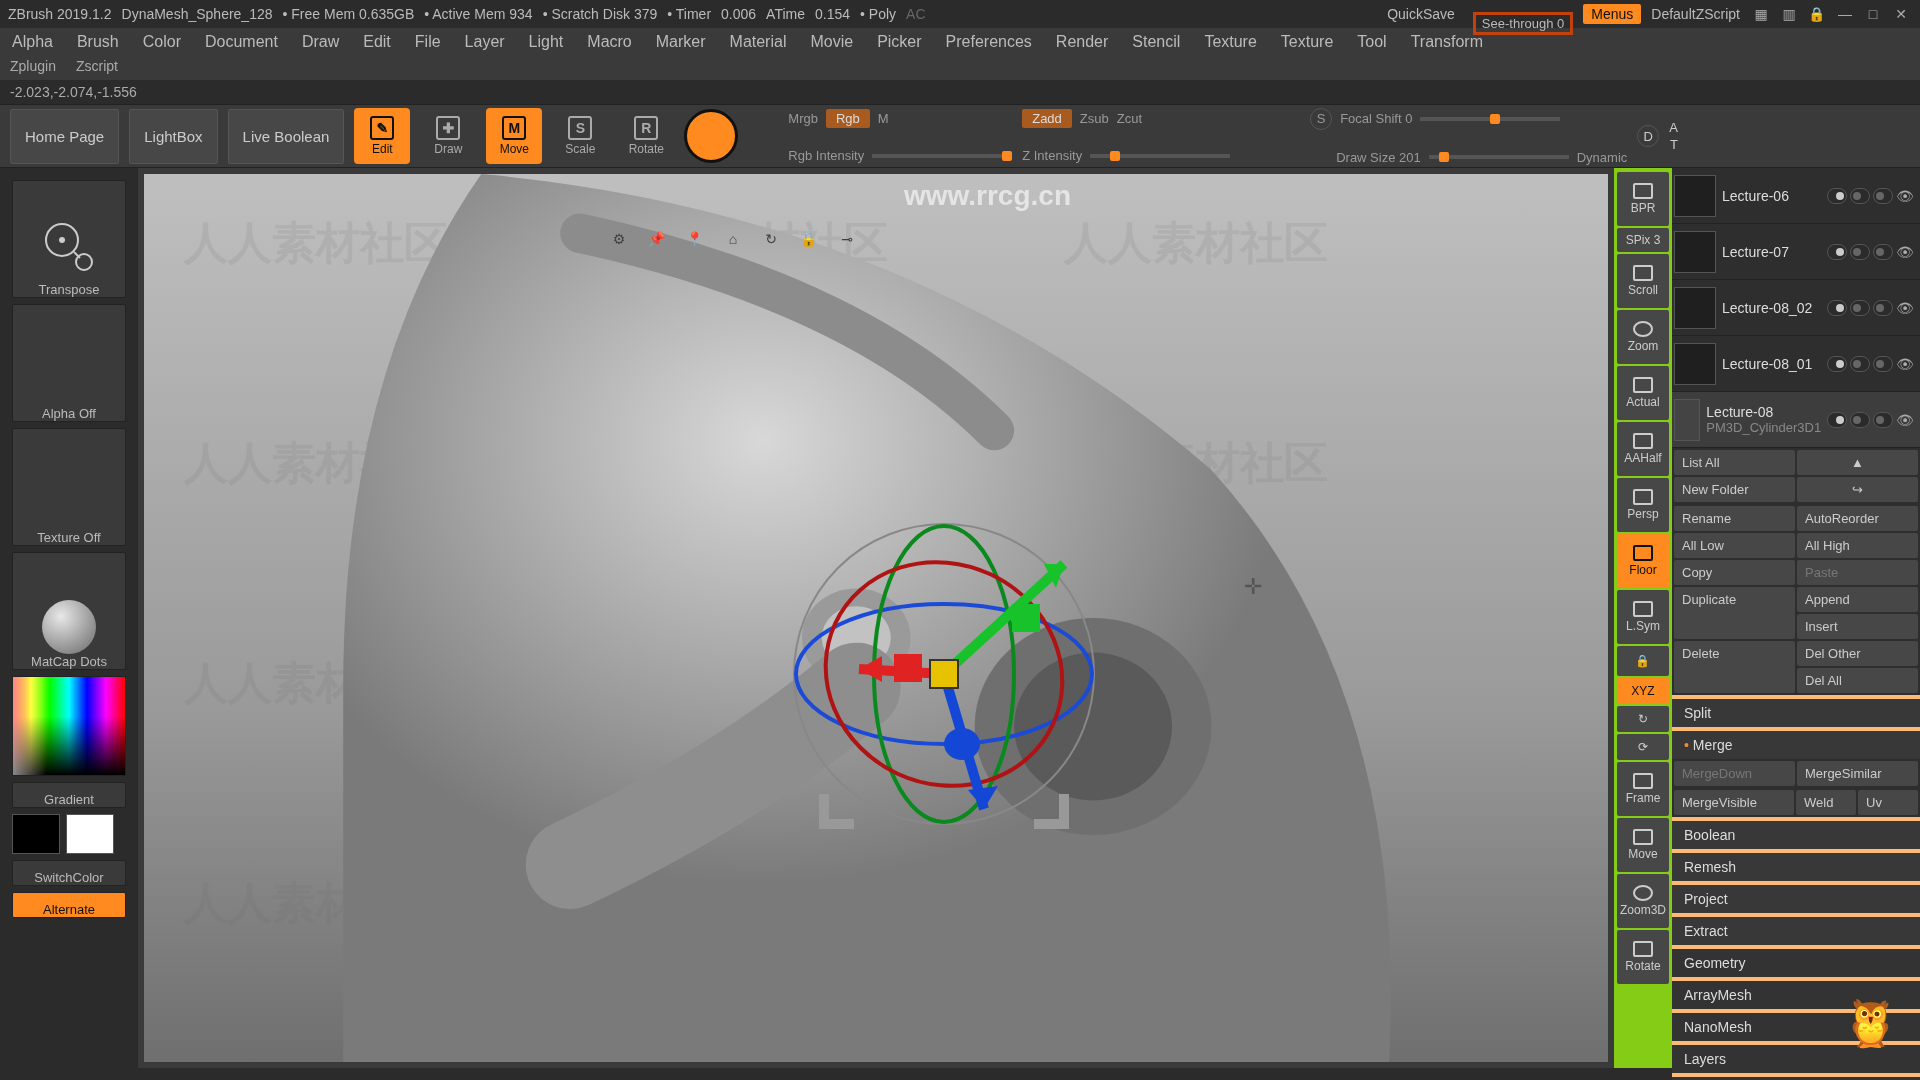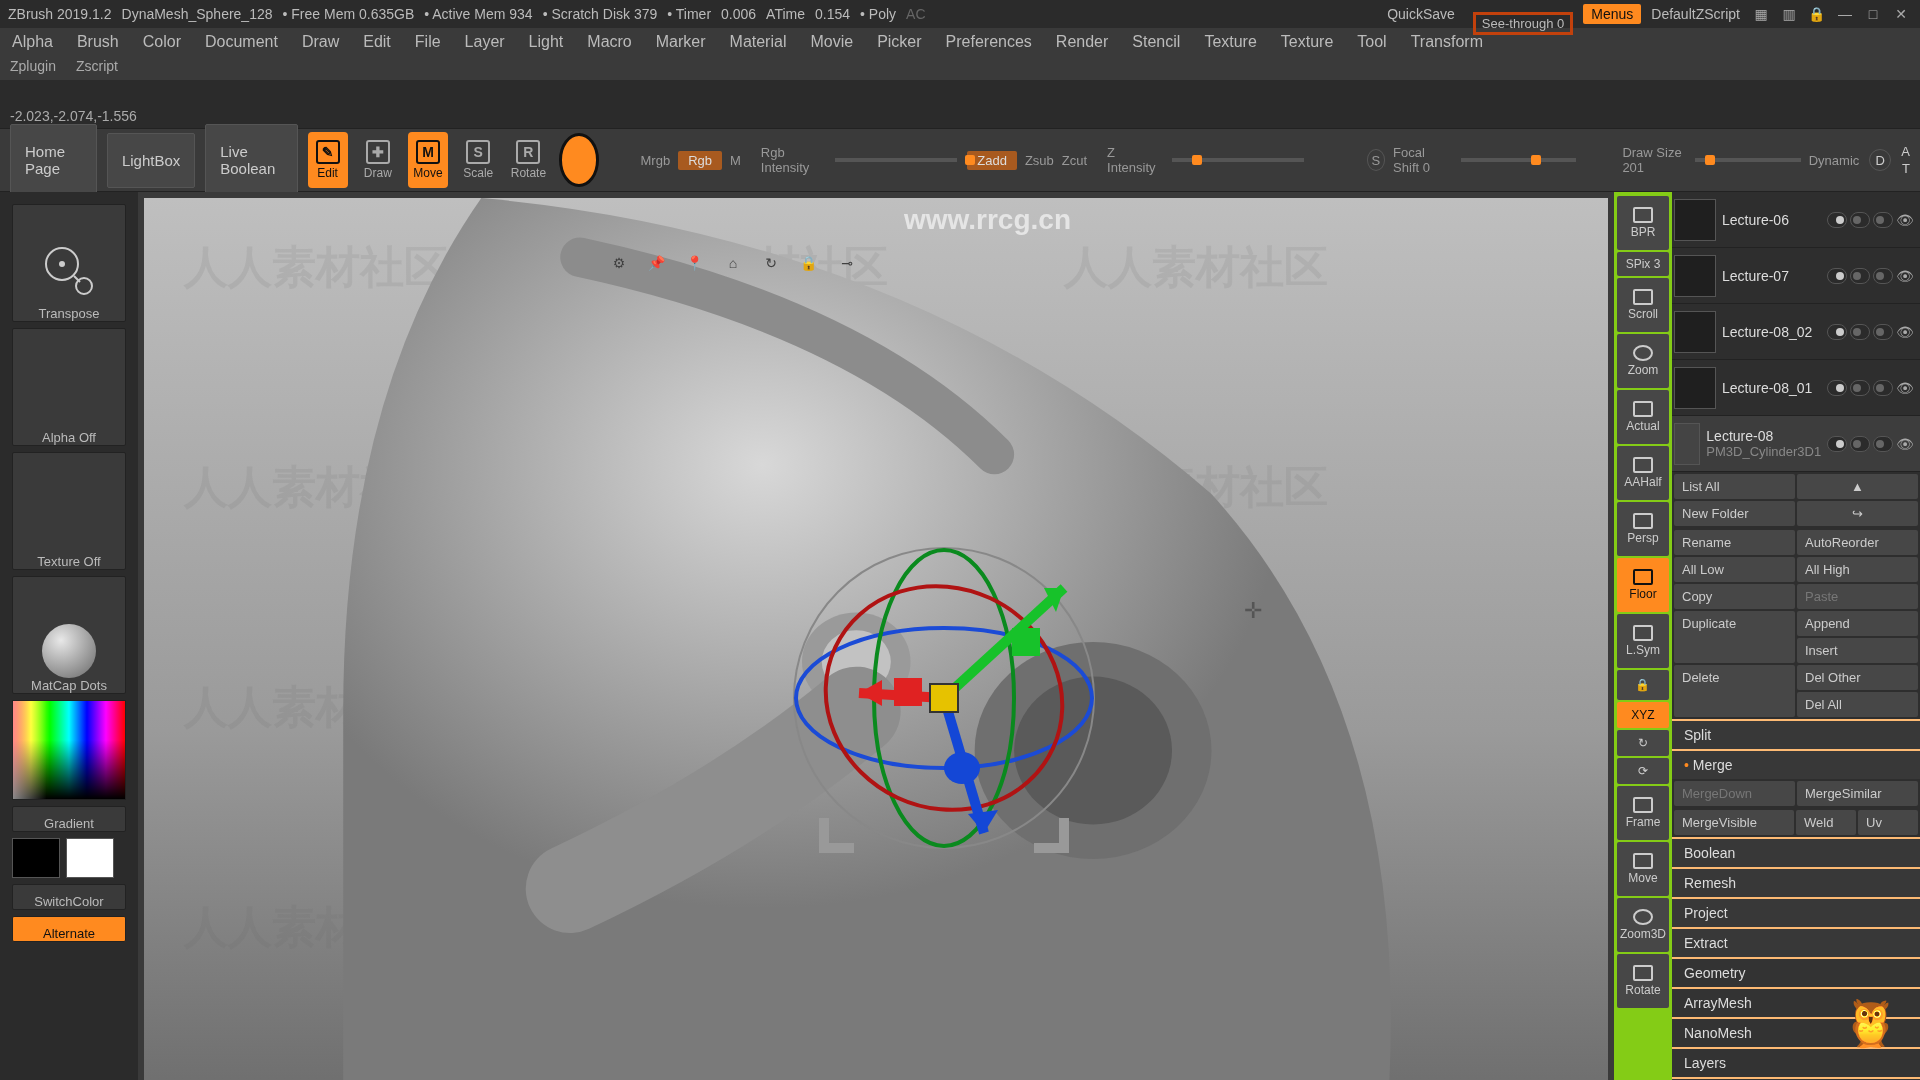--- a/index.html
+++ b/index.html
@@ -14,31 +14,31 @@
 .titlebar .seethrough { border:3px solid #c2410c; padding:1px 6px; font-size:13px;margin-top:19px; }
 .tb-icon { width:22px; height:22px; display:inline-flex; align-items:center; justify-content:center; color:#aaa; }
 .tb-iconrow { display:flex; gap:6px; }
 
 
 .menubar { background:#3a3a3a; display:flex; flex-wrap:wrap; padding:2px 10px; gap:20px; }
 .menubar span { color:#bbb; font-size:16px; padding:3px 2px; }
 .menubar2 { background:#3a3a3a; display:flex; padding:2px 10px 6px; gap:20px; }
 
 
-.coords { background:#2b2b2b; padding:4px 10px; color:#aaa; font-size:14px;margin-top:24px; }
+.coords { background:#2b2b2b; padding:4px 10px; color:#aaa; font-size:14px; }
 
 
 .toolbar { background:#3a3a3a; height:64px; display:flex; align-items:center; padding:6px 10px; gap:10px; border-top:1px solid #222; border-bottom:1px solid #222; }
 .tool-btnbox { background:#474747; border:1px solid #555; color:#ccc; padding:18px 14px; font-size:15px; border-radius:2px; }
 .tool-mode { width:56px; height:56px; display:flex; flex-direction:column; align-items:center; justify-content:center; gap:2px; border-radius:4px; }
 .tool-mode.active { background:#ff8a1f; color:#111; }
 .tool-mode .ico { width:24px; height:24px; border:2px solid currentColor; border-radius:3px; display:flex; align-items:center; justify-content:center; font-size:14px; font-weight:bold; }
 .tool-mode .lbl { font-size:12px; }
 .tool-circle { width:54px; height:54px; border:3px solid #111; border-radius:50%; background:#ff8a1f; }
-.slider-group { display:flex; flex-direction:row; gap:20px; }
+.slider-group { display:flex; flex-direction:column; gap:20px; }
 .slider-row { display:flex; align-items:center; gap:8px; font-size:13px; color:#999; }
 .slider-row .track { width:140px; height:4px; background:#555; position:relative; }
 .slider-row .track .knob { position:absolute; width:10px; height:10px; background:#ff8a1f; top:-3px; border-radius:2px; }
 .mini-orange { background:#a85a1f; color:#ddd; padding:2px 10px; font-size:13px; border-radius:2px; }
 .end-stack { display:flex; flex-direction:column; align-items:flex-end; gap:2px; font-size:13px; color:#ccc; }
 
 
 .mainrow { display:flex; height:calc(1080px - 28px - 36px - 28px - 24px - 64px); }
 .left-shelf { width:138px; background:#2b2b2b; display:flex; flex-direction:column; gap:6px; padding:12px; }
 .shelf-cell { background:#3a3a3a; border:1px solid #222; color:#bbb; font-size:13px; display:flex; flex-direction:column; align-items:center; justify-content:flex-end; text-align:center; border-radius:2px; }
@@ -73,21 +73,21 @@
 .st-name { flex:1; color:#ddd; font-size:14px; }
 .st-name.sub { color:#888; font-size:13px; }
 .st-toggles { display:flex; gap:3px; }
 .st-tog { width:20px; height:16px; border:1px solid #555; background:#2b2b2b; border-radius:8px; position:relative; }
 .st-tog.on::after{ content:''; position:absolute; width:8px; height:8px; background:#ccc; border-radius:50%; right:2px; top:3px; }
 .st-tog.off::after{ content:''; position:absolute; width:8px; height:8px; background:#666; border-radius:50%; left:2px; top:3px; }
 
 .pbtn-grid { display:grid; grid-template-columns:1fr 1fr; gap:2px; padding:2px; }
 .pbtn { background:#474747; color:#ccc; padding:5px 8px; font-size:13px; border-radius:2px; }
 .pbtn.dim { color:#777; }
-.phead { color:#ddd; padding:6px 12px; background:#383838; border-top:2px solid #fdba74; }
+.phead { color:#ddd; padding:6px 12px; background:#383838; border-top:4px solid #fdba74; }
 .phead.marked::before { content:'• '; color:#ff8a1f; }
 
 svg { display:block; }
 </style>
 </head>
 <body>
 
 <div class="titlebar">
   <span class="seg">ZBrush 2019.1.2</span>
   <span class="seg">DynaMesh_Sphere_128</span>

